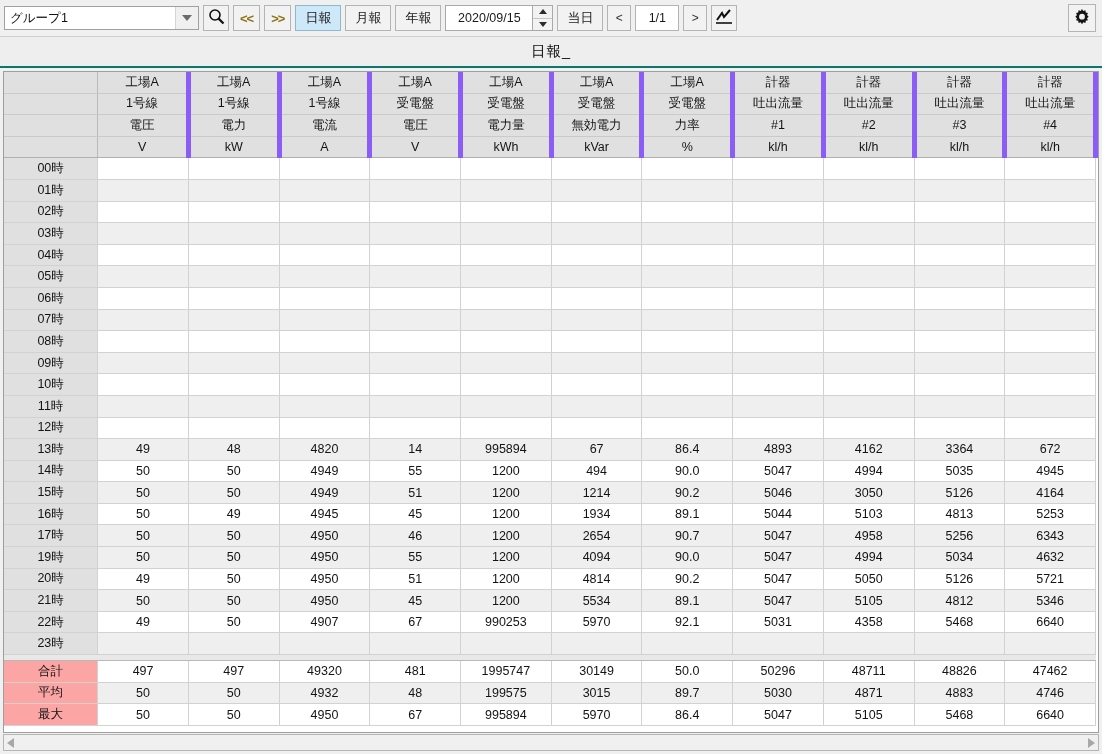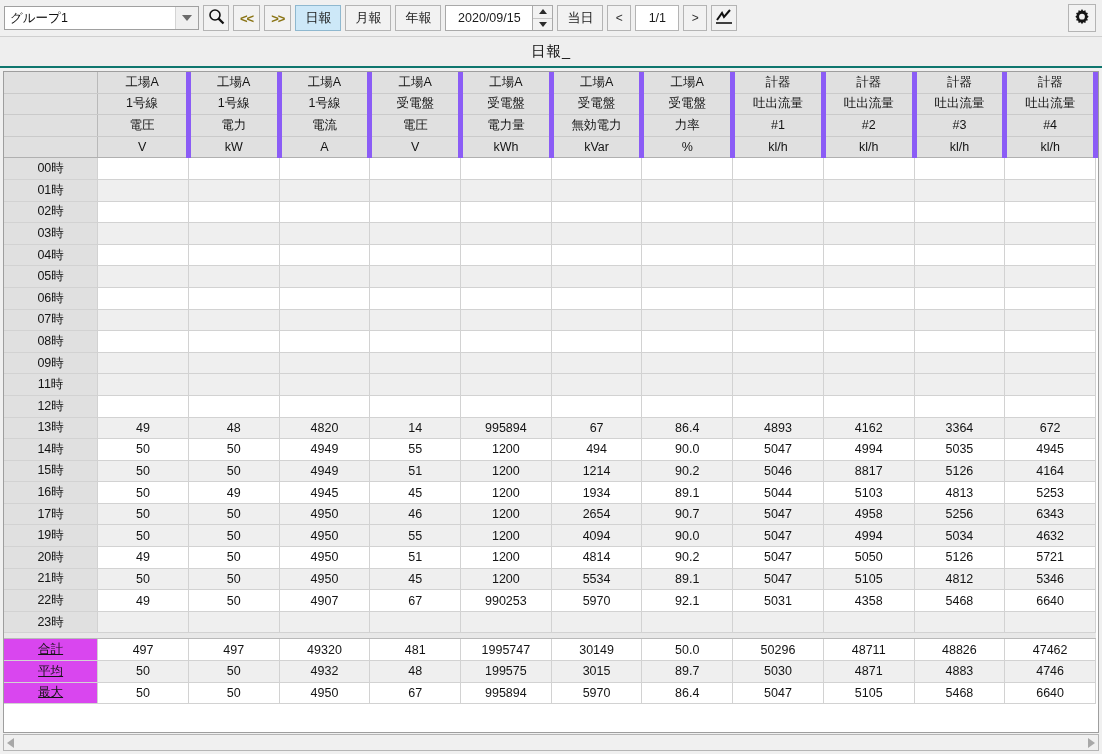--- a/index.html
+++ b/index.html
@@ -113,21 +113,21 @@
   table.grid thead tr:last-child th{border-bottom:1px solid #b0b0b0;}
   td.rowlab,th.rowlab{
     background:#e0e0e0;color:#141414;
     border-right:1px solid #b9b9b9;
     border-bottom:1px solid #cacaca;
     text-align:center;
   }
   tr.odd td.val{background:#efefef;}
   tr.even td.val{background:#ffffff;}
   tr.gaprow td{height:5px;background:#e8e8e8;border-right:none;border-bottom:1px solid #b9b9b9;border-top:1px solid #b9b9b9;}
-  tr.sum td.rowlab{background:#d946ef;text-decoration:underline;}
+  tr.sum td.rowlab{background:#fca5a5;}
 
   
   .hscroll{
     height:17px;min-height:17px;margin:1px 3px 3px 3px;
     border:1px solid #b5b5b5;background:#f0f0f0;
     display:flex;align-items:center;justify-content:space-between;
     box-sizing:border-box;padding:0 3px;
   }
   .sb-arrow-l{width:0;height:0;border-top:5px solid transparent;border-bottom:5px solid transparent;border-right:7px solid #a8a8a8;}
   .sb-arrow-r{width:0;height:0;border-top:5px solid transparent;border-bottom:5px solid transparent;border-left:7px solid #a8a8a8;}
@@ -413,20 +413,34 @@
             <td class="val"></td>
             <td class="val"></td>
             <td class="val"></td>
             <td class="val"></td>
             <td class="val"></td>
             <td class="val"></td>
             <td class="val"></td>
             <td class="val"></td>
             <td class="val"></td>
           </tr>
+          <tr class="even">
+            <td class="rowlab">10時</td>
+            <td class="val"></td>
+            <td class="val"></td>
+            <td class="val"></td>
+            <td class="val"></td>
+            <td class="val"></td>
+            <td class="val"></td>
+            <td class="val"></td>
+            <td class="val"></td>
+            <td class="val"></td>
+            <td class="val"></td>
+            <td class="val"></td>
+          </tr>
           <tr class="odd">
             <td class="rowlab">11時</td>
             <td class="val"></td>
             <td class="val"></td>
             <td class="val"></td>
             <td class="val"></td>
             <td class="val"></td>
             <td class="val"></td>
             <td class="val"></td>
             <td class="val"></td>
@@ -479,21 +493,21 @@
           <tr class="odd">
             <td class="rowlab">15時</td>
             <td class="val">50</td>
             <td class="val">50</td>
             <td class="val">4949</td>
             <td class="val">51</td>
             <td class="val">1200</td>
             <td class="val">1214</td>
             <td class="val">90.2</td>
             <td class="val">5046</td>
-            <td class="val">8817</td>
+            <td class="val">3050</td>
             <td class="val">5126</td>
             <td class="val">4164</td>
           </tr>
           <tr class="even">
             <td class="rowlab">16時</td>
             <td class="val">50</td>
             <td class="val">49</td>
             <td class="val">4945</td>
             <td class="val">45</td>
             <td class="val">1200</td>

